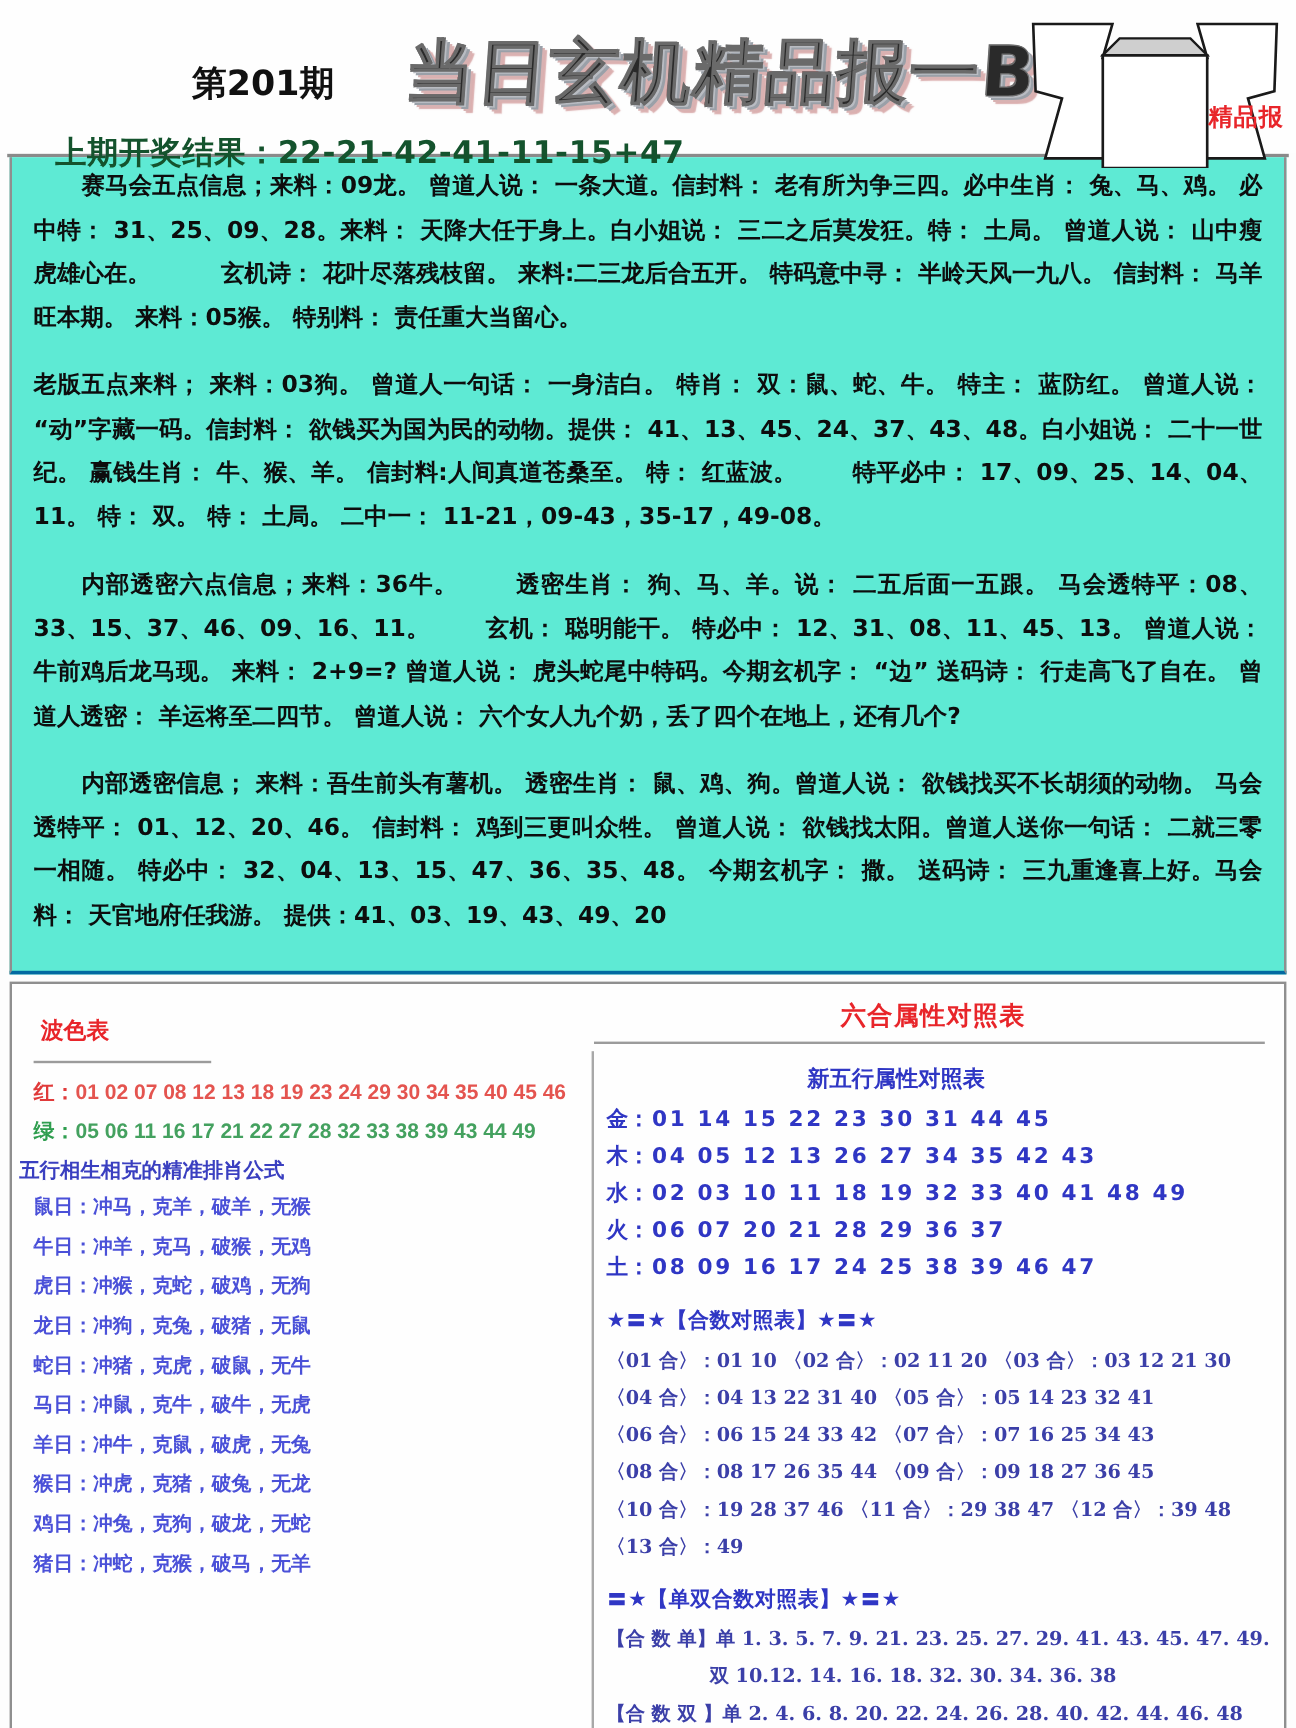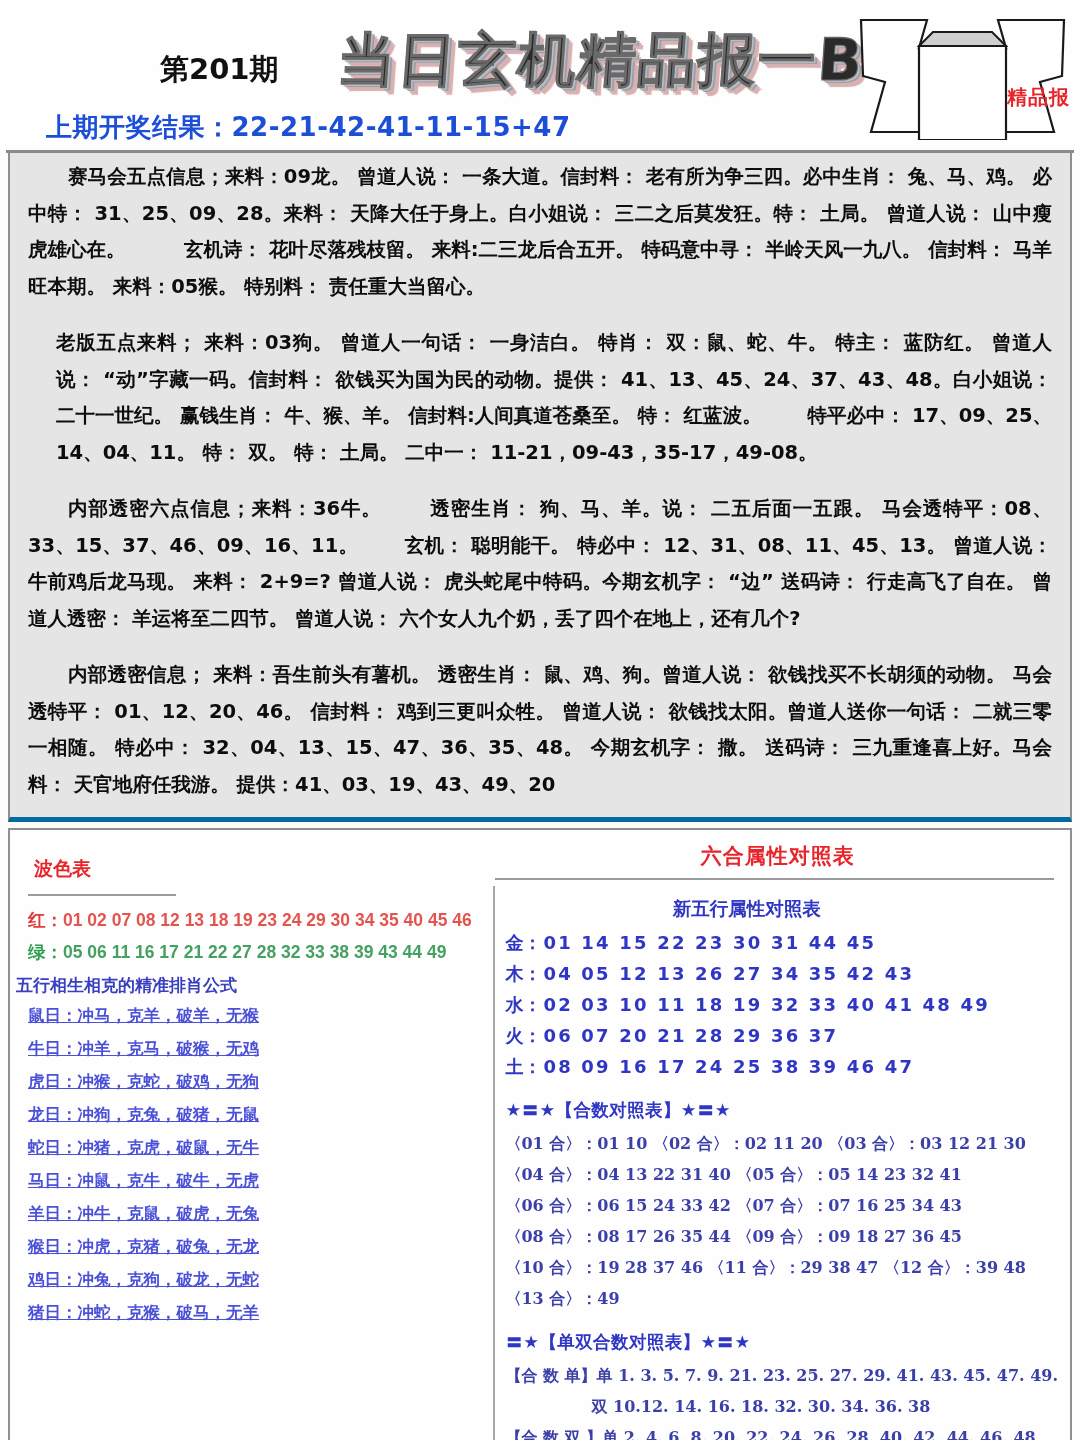--- a/index.html
+++ b/index.html
@@ -11,21 +11,21 @@
     position:relative;
   }
   .page{
     position:absolute;inset:0;
     background:#fdfdfd;
   }
 
   
   .header{
     position:relative;
-    height:150px;
+    height:128px;
     background:#fefefe;
     padding-left:44px;
   }
   .issue-no{
     position:absolute;
     left:160px;top:50px;
     font-size:29px;
     font-weight:600;
     color:#111;
     letter-spacing:0px;
@@ -63,54 +63,54 @@
     font-size:20px;
     font-weight:700;
     color:#e8252a;
     letter-spacing:1px;
   }
   .prev-result{
     position:absolute;
     left:46px;top:110px;
     font-size:26px;
     font-weight:600;
-    color:#1d4ed8;
+    color:#14532d;
     letter-spacing:0.5px;
     white-space:nowrap;
   }
 
   
   .divider{
     height:3px;
     background:#8a8a8a;
     margin:0 6px;
   }
   .main-box{
     margin:0 8px;
     border-left:2px solid #8f8f8f;
     border-right:2px solid #8f8f8f;
-    border-bottom:5px solid #0369a1;
-    padding:6px 18px 14px 18px;
+    border-bottom:3px solid #0369a1;
+    padding:6px 18px 28px 18px;
     min-height:568px;
     box-sizing:border-box;
-    background:#e5e5e5;
+    background:#5eead4;
   }
   .para{
     font-size:19.5px;
     line-height:36.5px;
     color:#0d0d0d;
     font-weight:700;
     text-align:justify;
     text-justify:inter-ideograph;
     letter-spacing:0px;
     margin:0 0 20px 0;
     text-indent:40px;
     font-family:"DejaVu Sans","Liberation Sans",sans-serif;
   }
-  .para.no-indent{text-indent:0;margin-left:28px;}
+  .para.no-indent{text-indent:0;}
   .para:last-child{margin-bottom:0;}
 
   
   .bottom{
     margin:6px 8px 0 8px;
     border:2px solid #8f8f8f;
     box-sizing:border-box;
     height:672px;
     display:flex;
     background:#fefefe;
@@ -158,21 +158,20 @@
     font-family:"DejaVu Sans","Liberation Sans",sans-serif;
   }
   .zodiac-line{
     font-size:16.5px;
     font-weight:700;
     color:#4a50d8;
     padding-left:18px;
     line-height:33px;
     white-space:nowrap;
     font-family:"DejaVu Sans","Liberation Sans",sans-serif;
-    text-decoration:underline;
   }
 
   
   .right-head{
     text-align:center;
     font-size:21px;
     font-weight:700;
     color:#e8252a;
     padding-top:12px;
     letter-spacing:1px;

